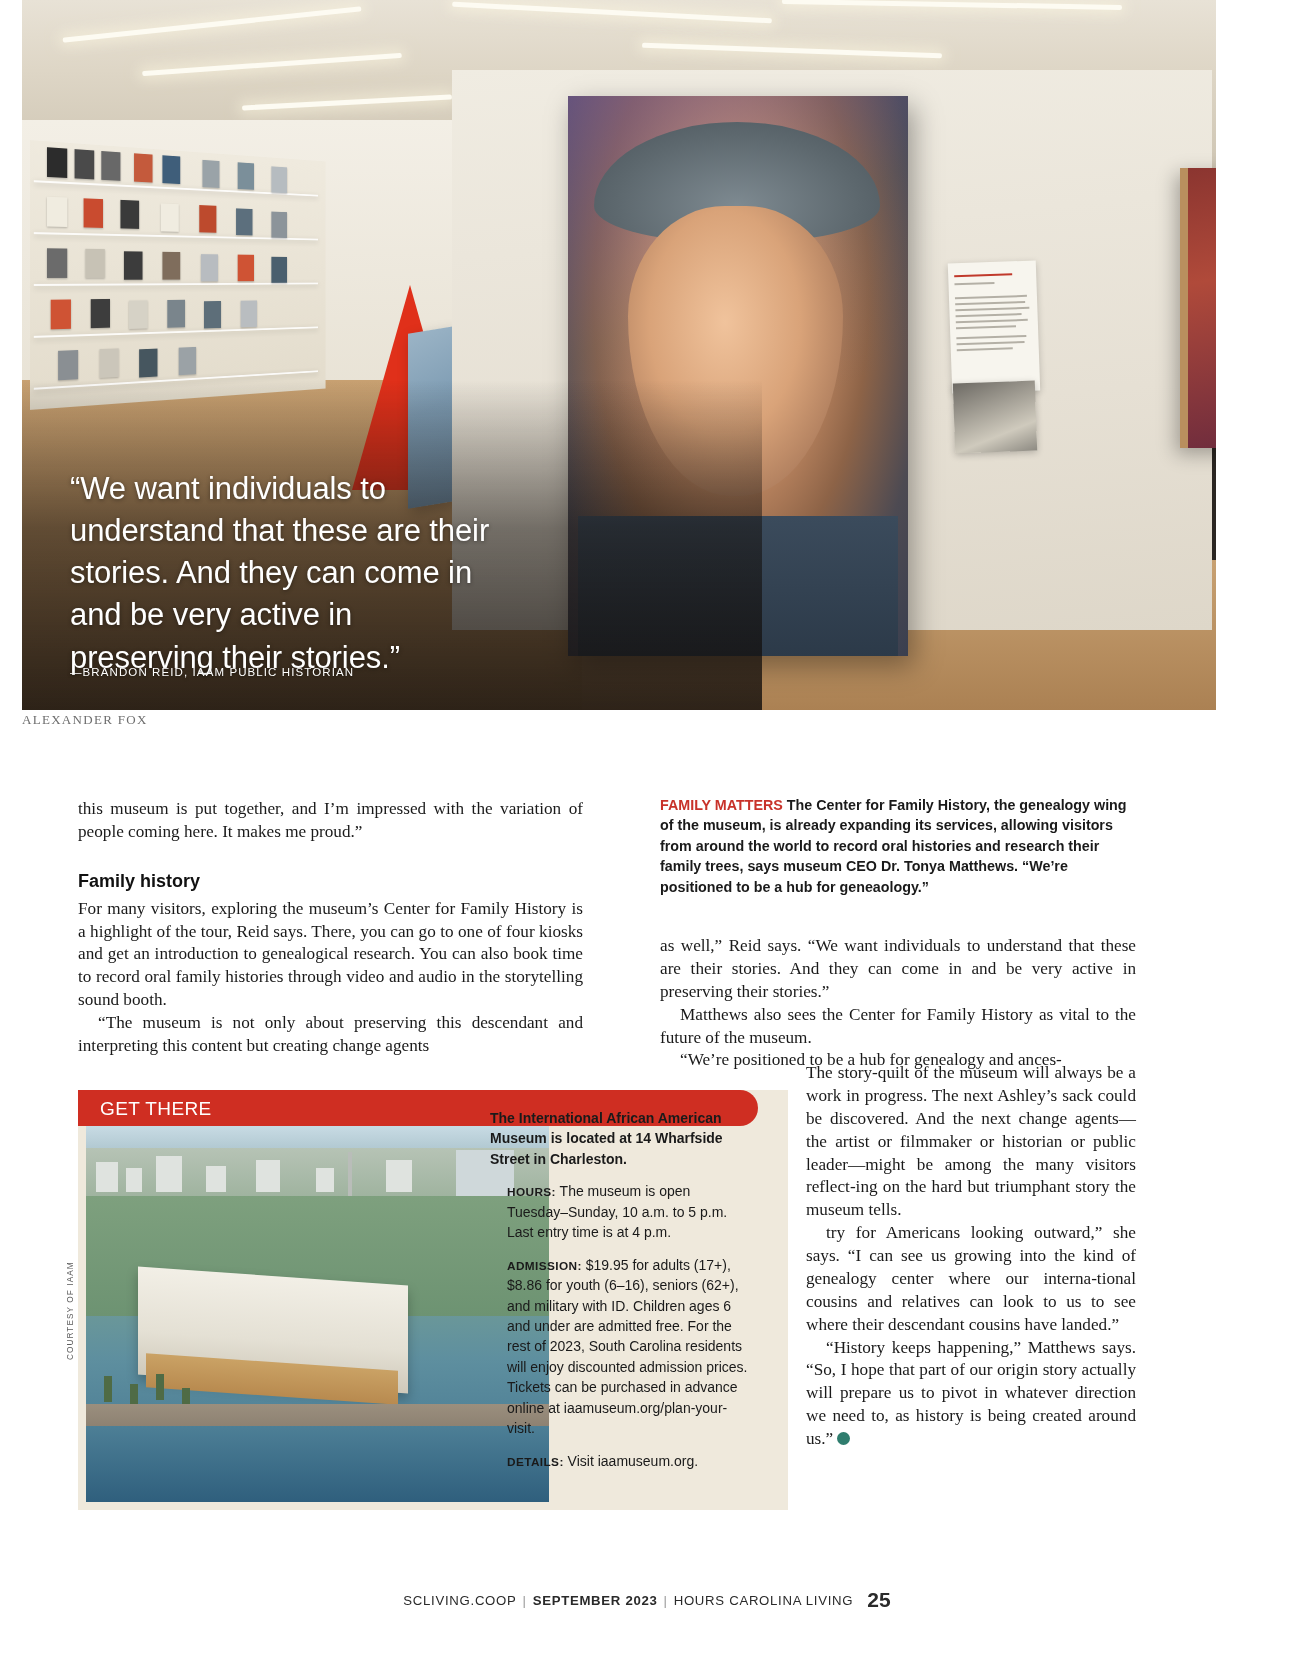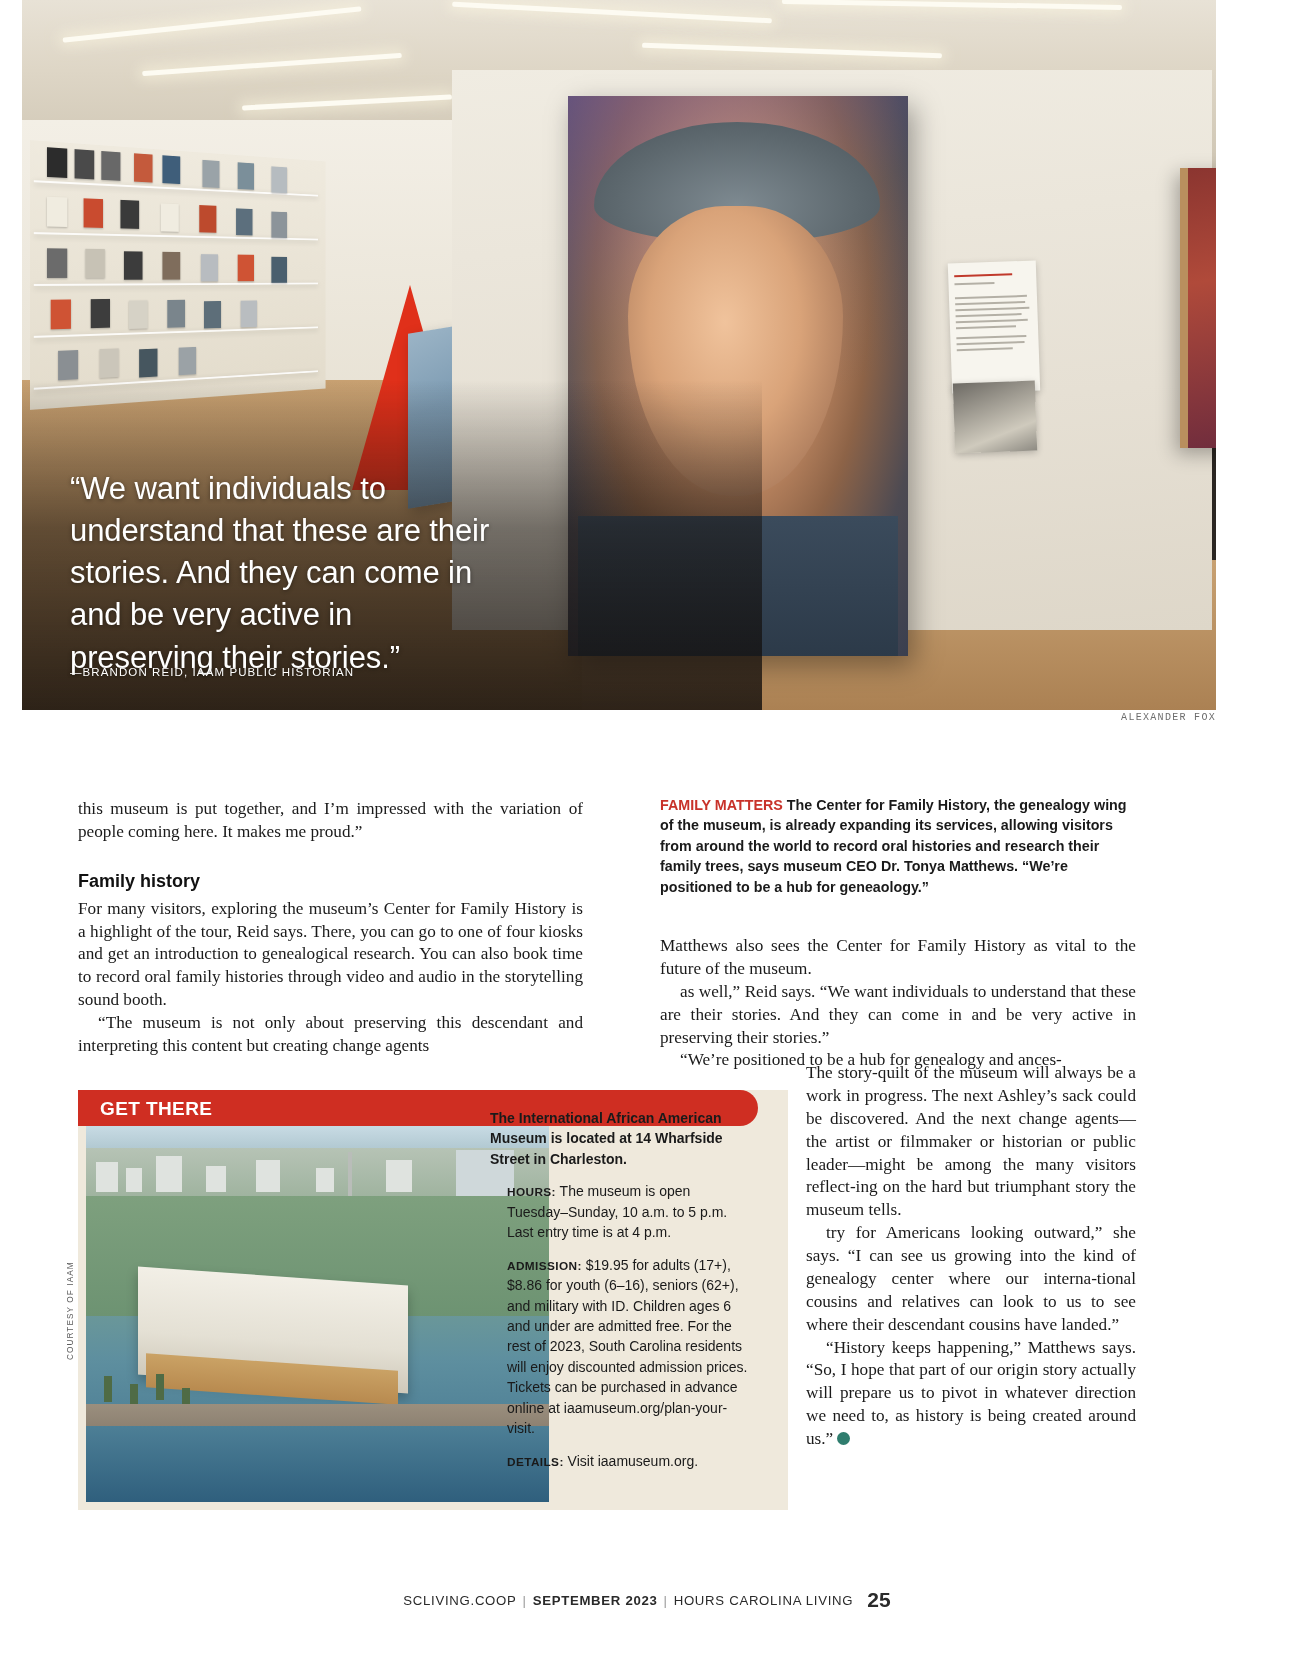--- a/index.html
+++ b/index.html
@@ -179,23 +179,22 @@
     top: 666px;
     color: #ffffff;
     font-family: "Liberation Sans", sans-serif;
     font-size: 11.5px;
     letter-spacing: 1.1px;
     text-shadow: 0 1px 3px rgba(0,0,0,0.5);
   }
   .photo-credit {
     position: absolute;
     left: 0; top: 712px; width: 1194px;
-    text-align: right;
-    font-family: Liberation Mono, monospace;
-    font-size: 10px;
+    font-family: Liberation Serif, serif;
+    font-size: 13px;
     letter-spacing: 1.3px;
     color: #6d6d6d;
   }
 
   
   .col {
     position: absolute;
     font-size: 17.2px;
     line-height: 1.33;
     text-align: justify;
@@ -240,21 +239,21 @@
     position: absolute;
     left: 0; top: 0; width: 680px; height: 36px;
     background: #cf2e22;
     border-radius: 0 18px 18px 0;
   }
   .getthere .banner span {
     position: absolute;
     left: 22px; top: 8px;
     color: #fff;
     font-family: "Liberation Sans", sans-serif;
-    font-weight: bold;
+    font-weight: normal;
     font-size: 19px;
     letter-spacing: 0.4px;
   }
   .getthere .aerial {
     position: absolute;
     left: 8px; top: 36px; width: 463px; height: 376px;
     overflow: hidden;
     background: linear-gradient(180deg,#b9cfd9 0%, #8fb4a4 18%, #7fa58f 30%, #5e8f9f 62%, #3e6f8c 100%);
   }
   .aerial .sky { position:absolute; left:0; top:0; width:100%; height:26px; background:linear-gradient(180deg,#c8dbe4,#aec6cf); }
@@ -427,22 +426,22 @@
   <h2 class="subhead">Family history</h2>
   <p style="text-indent:0">For many visitors, exploring the museum’s Center for Family History is a highlight of the tour, Reid says. There, you can go to one of four kiosks and get an introduction to genealogical research. You can also book time to record oral family histories through video and audio in the storytelling sound booth.</p>
   <p>“The museum is not only about preserving this descendant and interpreting this content but creating change agents</p>
 </div>
 
 <div class="deck">
   <span class="lead">FAMILY MATTERS</span><span> The Center for Family History, the genealogy wing of the museum, is already expanding its services, allowing visitors from around the world to record oral histories and research their family trees, says museum CEO Dr. Tonya Matthews. “We’re positioned to be a hub for geneaology.”</span>
 </div>
 
 <div class="col col-right">
+  <p>as well,” Reid says. “We want individuals to understand that these are their stories. And they can come in and be very active in preserving their stories.”</p>
   <p>Matthews also sees the Center for Family History as vital to the future of the museum.</p>
-  <p>as well,” Reid says. “We want individuals to understand that these are their stories. And they can come in and be very active in preserving their stories.”</p>
   <p>“We’re positioned to be a hub for genealogy and ances-</p>
 </div>
 
 <div class="col col-right-narrow">
   <p>The story-quilt of the museum will always be a work in progress. The next Ashley’s sack could be discovered. And the next change agents—the artist or filmmaker or historian or public leader—might be among the many visitors reflect-ing on the hard but triumphant story the museum tells.</p>
   <p>try for Americans looking outward,” she says. “I can see us growing into the kind of genealogy center where our interna-tional cousins and relatives can look to us to see where their descendant cousins have landed.”</p>
   <p><span>“History keeps happening,” Matthews says. “So, I hope that part of our origin story actually will prepare us to pivot in whatever direction we need to, as history is being created around us.”</span><span class="endmark"></span></p>
 </div>
 
 <div class="getthere">

